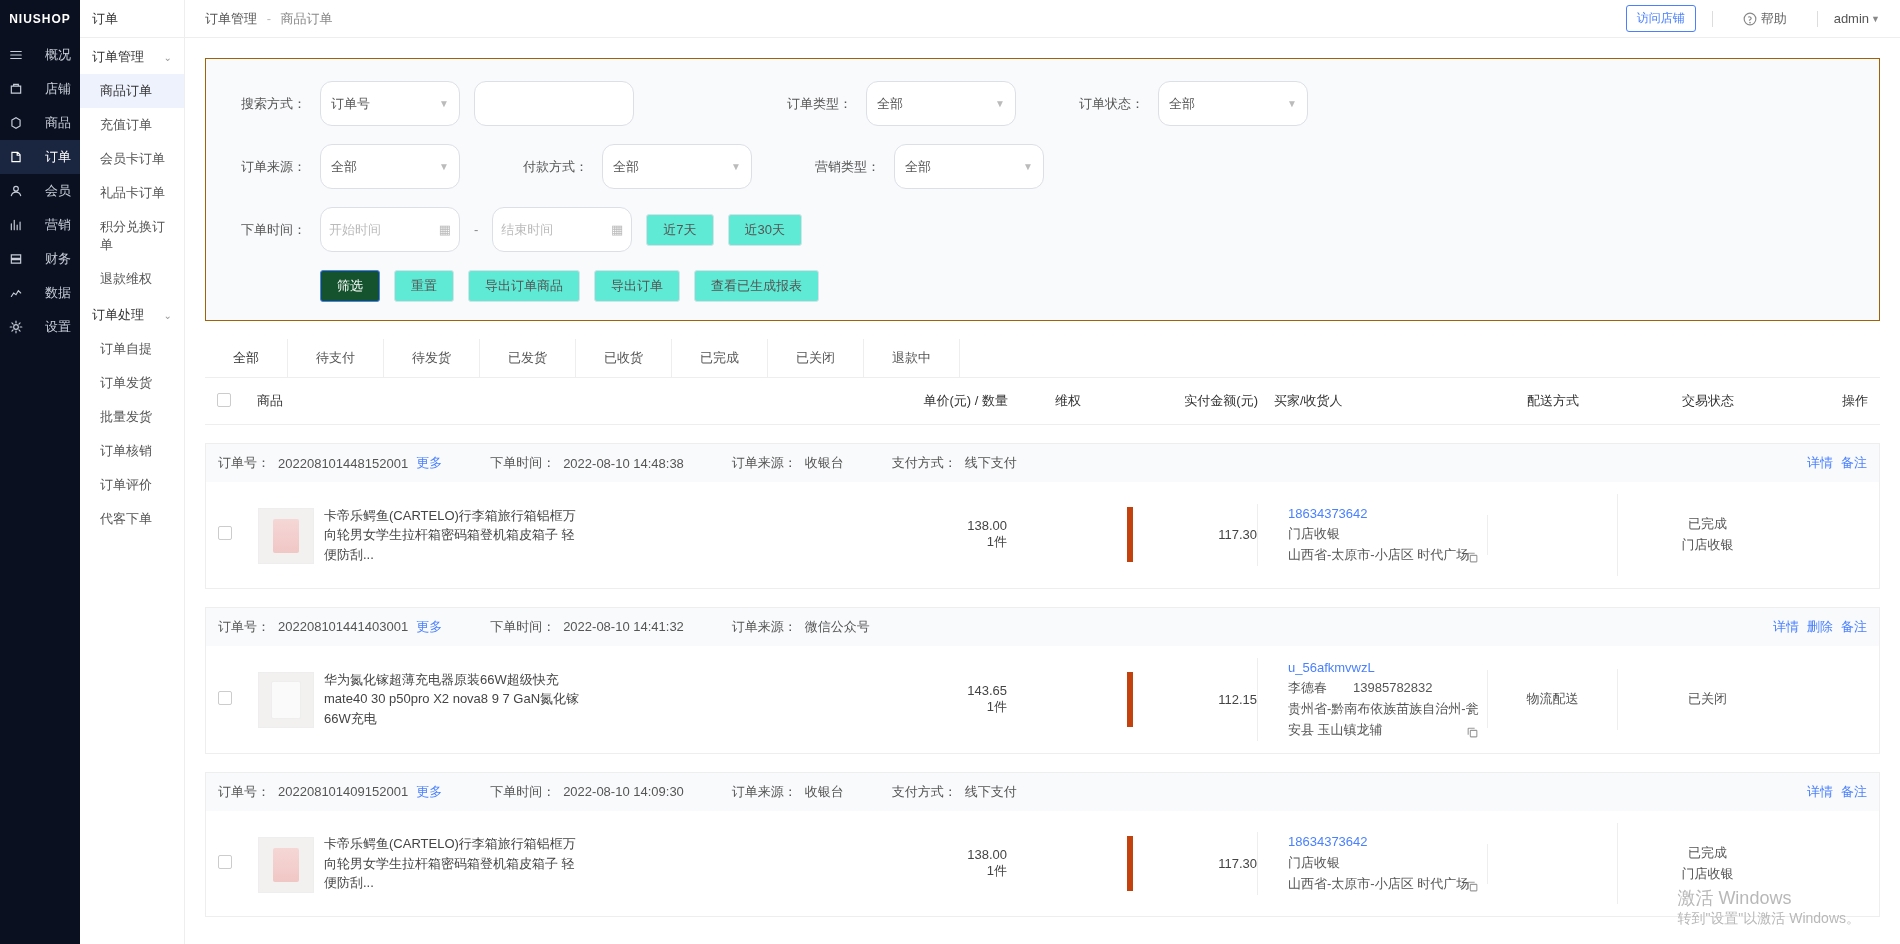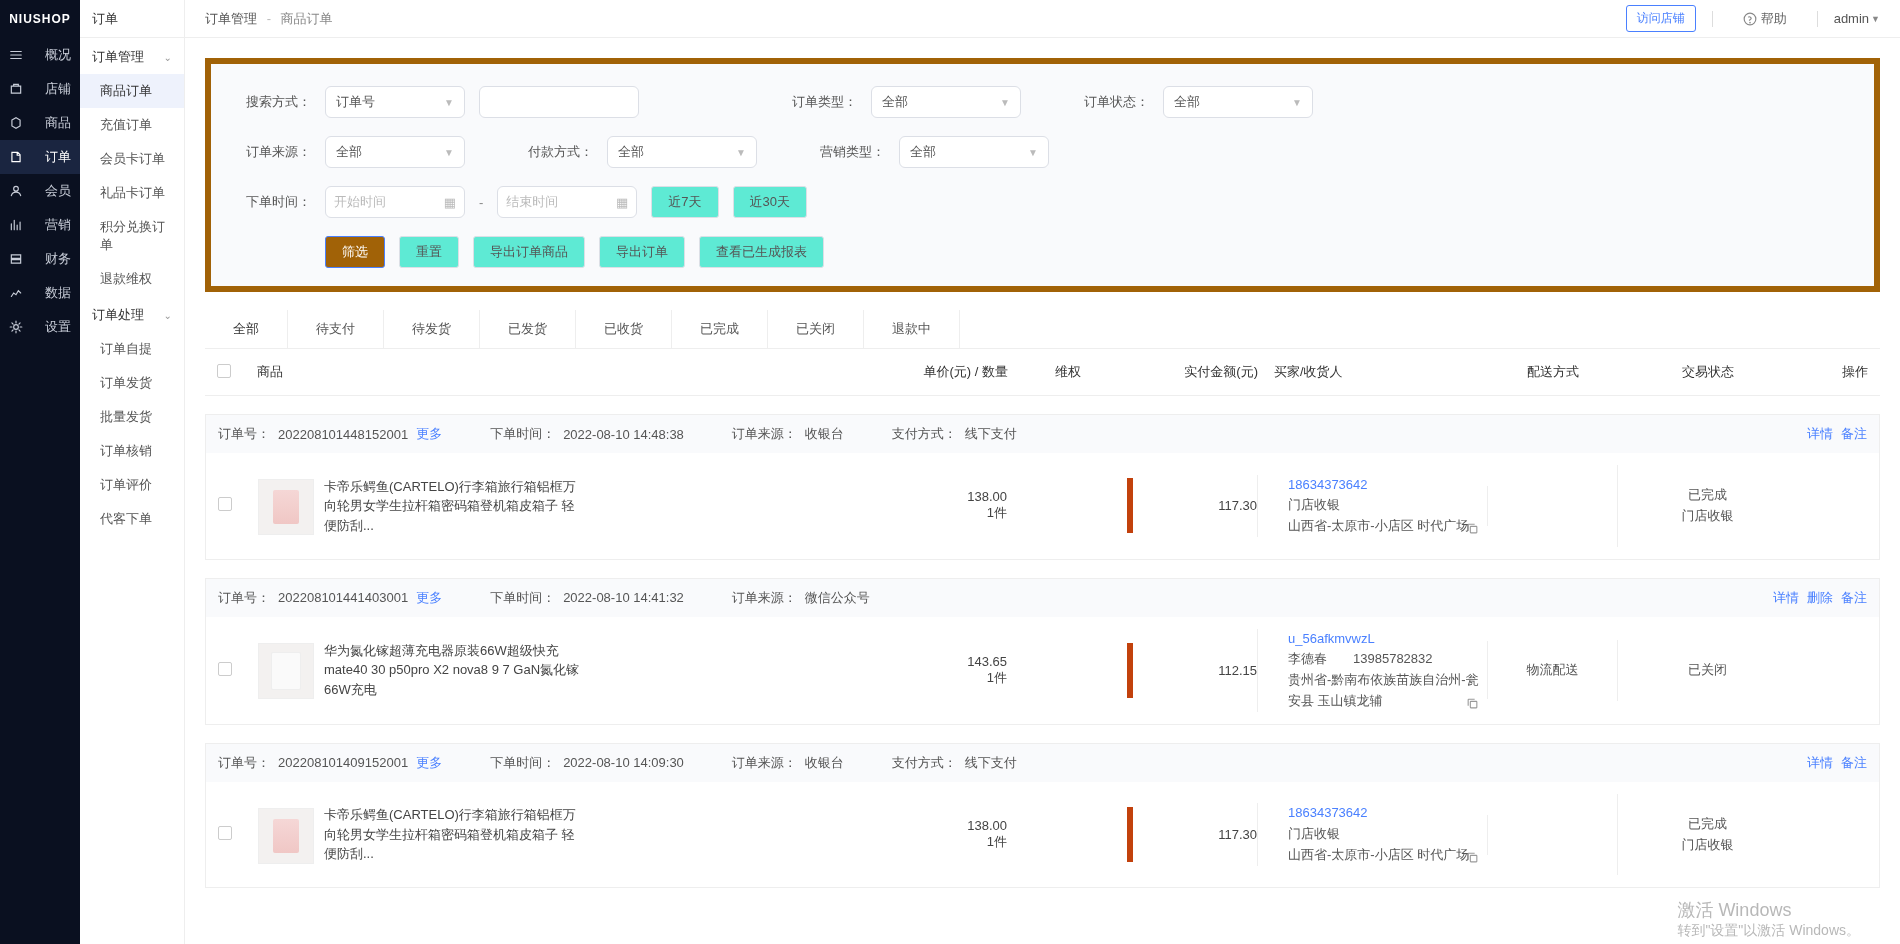--- a/index.html
+++ b/index.html
@@ -23,32 +23,32 @@
 .topbar { height: 38px; border-bottom: 1px solid #eee; display: flex; align-items: center; padding: 0 20px; gap: 6px; }
 .topbar .crumbs { flex: 1; color: #888; font-size: 13px; }
 .topbar .crumbs .first { color: #555; }
 .btn-shop { border: 1px solid #4a80ff; color: #4a80ff; background: #fff; padding: 4px 10px; border-radius: 3px; cursor: pointer; font-size: 12px; }
 .help-link { display: flex; align-items: center; gap: 4px; margin: 0 14px; color: #666; cursor: pointer; }
 .admin-link { display: flex; align-items: center; gap: 2px; color: #555; cursor: pointer; }
 .divider-v { width: 1px; height: 16px; background: #ddd; margin: 0 10px; }
 
 .scroll { flex: 1; overflow-y: auto; padding: 20px; background: #fff; }
 
-.filter-box { background: #f9fafc; border: 6px solid #a16207; padding: 22px 30px 18px; margin-bottom: 18px; }
+.filter-box { background: #f9fafc; border: 1px solid #a16207; padding: 22px 30px 18px; margin-bottom: 18px; }
 .filter-row { display: flex; align-items: center; gap: 14px; margin-bottom: 18px; }
 .filter-row:last-child { margin-bottom: 0; }
 .f-label { width: 70px; text-align: right; color: #555; }
-.f-select, .f-input { height: 32px; border: 1px solid #dcdfe6; border-radius: 6px; background: #fff; padding: 0 10px; display: flex; align-items: center; justify-content: space-between; min-width: 140px; color: #555; cursor: pointer; }
+.f-select, .f-input { height: 45px; border: 1px solid #dcdfe6; border-radius: 12px; background: #fff; padding: 0 10px; display: flex; align-items: center; justify-content: space-between; min-width: 140px; color: #555; cursor: pointer; }
 .f-input-blank { width: 160px; }
 .f-select .chev { color: #bbb; font-size: 10px; }
 .date-input { width: 140px; display: flex; align-items: center; justify-content: space-between; padding: 0 8px; }
 .date-input .cal { color: #bbb; }
 .dash { color: #888; }
 .btn { height: 32px; padding: 0 16px; border-radius: 3px; border: 1px solid #dcdfe6; background: #5eead4; cursor: pointer; font-size: 13px; color: #555; }
-.btn.primary { background: #a16207; border-color: #4a80ff; color: #fff; }
+.btn.primary { background: #14532d; border-color: #4a80ff; color: #fff; }
 
 .tabs { display: flex; border-bottom: 1px solid #eee; }
 .tab { padding: 10px 28px; cursor: pointer; color: #555; border-right: 1px solid #eee; }
 .tab.active { color: #333; font-weight: 500; }
 
 .thead { display: flex; align-items: center; padding: 14px 12px; border-bottom: 1px solid #eee; color: #333; font-weight: 500; }
 .col-chk { width: 40px; }
 .col-prod { flex: 1; min-width: 330px; }
 .col-price { width: 130px; text-align: right; }
 .col-rights { width: 120px; text-align: center; }
@@ -73,21 +73,21 @@
 .pay-cell { width: 130px; text-align: right; color: #444; border-left: 6px solid #c2410c; padding: 20px 0; }
 .buyer-cell { width: 230px; padding-left: 30px; color: #555; line-height: 1.6; position: relative; border-left: 1px solid #eee; }
 .buyer-cell .phone { color: #4a80ff; }
 .copy-icon { position: absolute; right: 8px; bottom: 2px; color: #aaa; cursor: pointer; }
 .ship-cell { width: 130px; text-align: center; color: #555; border-left: 1px solid #eee; padding: 20px 0;}
 .status-cell { width: 180px; text-align: center; color: #555; line-height: 1.6; border-left: 1px solid #eee; padding: 20px 0;}
 .op-cell { width: 70px; }
 
 .chk { width: 14px; height: 14px; border: 1px solid #ccc; border-radius: 2px; display: inline-block; cursor: pointer; background: #fff; }
 
-.watermark { position: fixed; right: 40px; bottom: 4px; color: #b8b8b8; font-size: 14px; pointer-events: none; text-align: left; }
+.watermark { position: fixed; right: 40px; bottom: 16px; color: #b8b8b8; font-size: 14px; pointer-events: none; text-align: left; }
 .watermark .big { font-size: 18px; }
 
 svg { display: block; }
 </style>
 </head>
 <body>
 
 <div class="app">
 
   <div class="sidebar-main">

